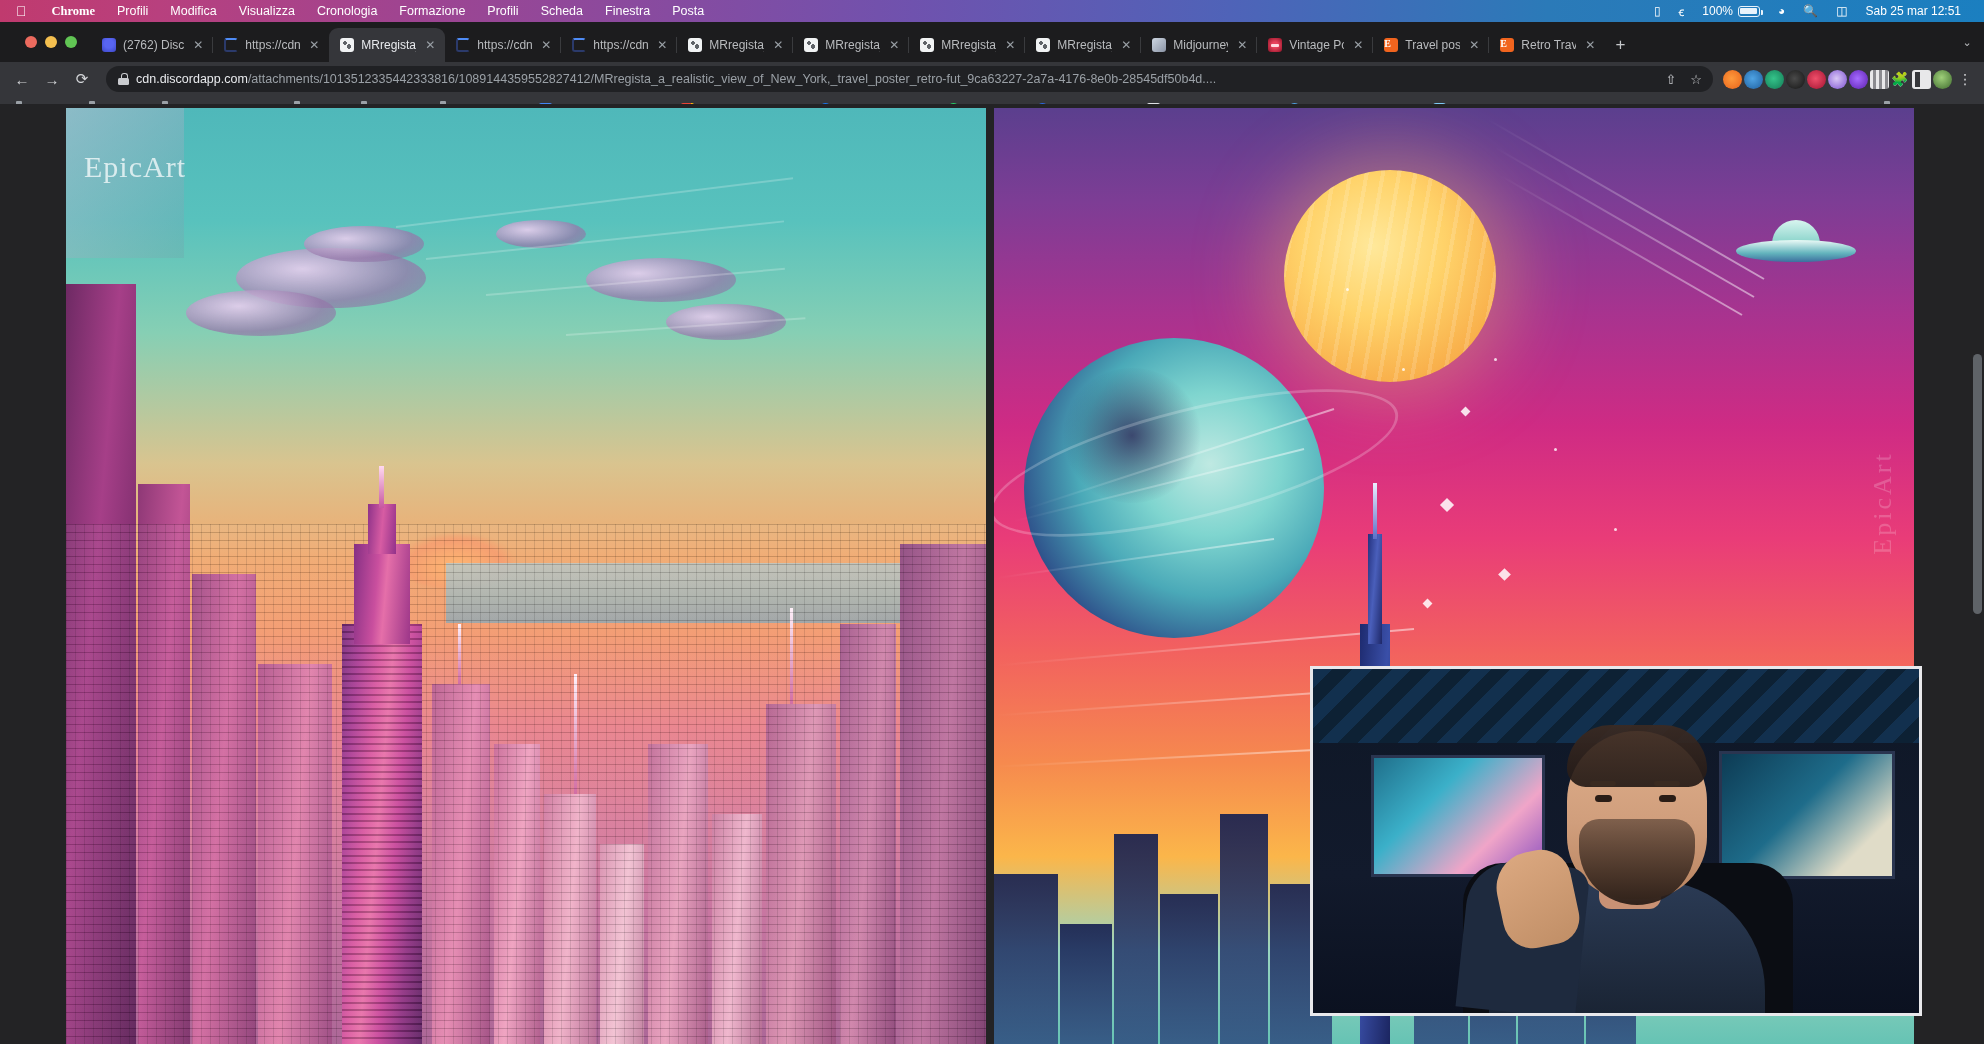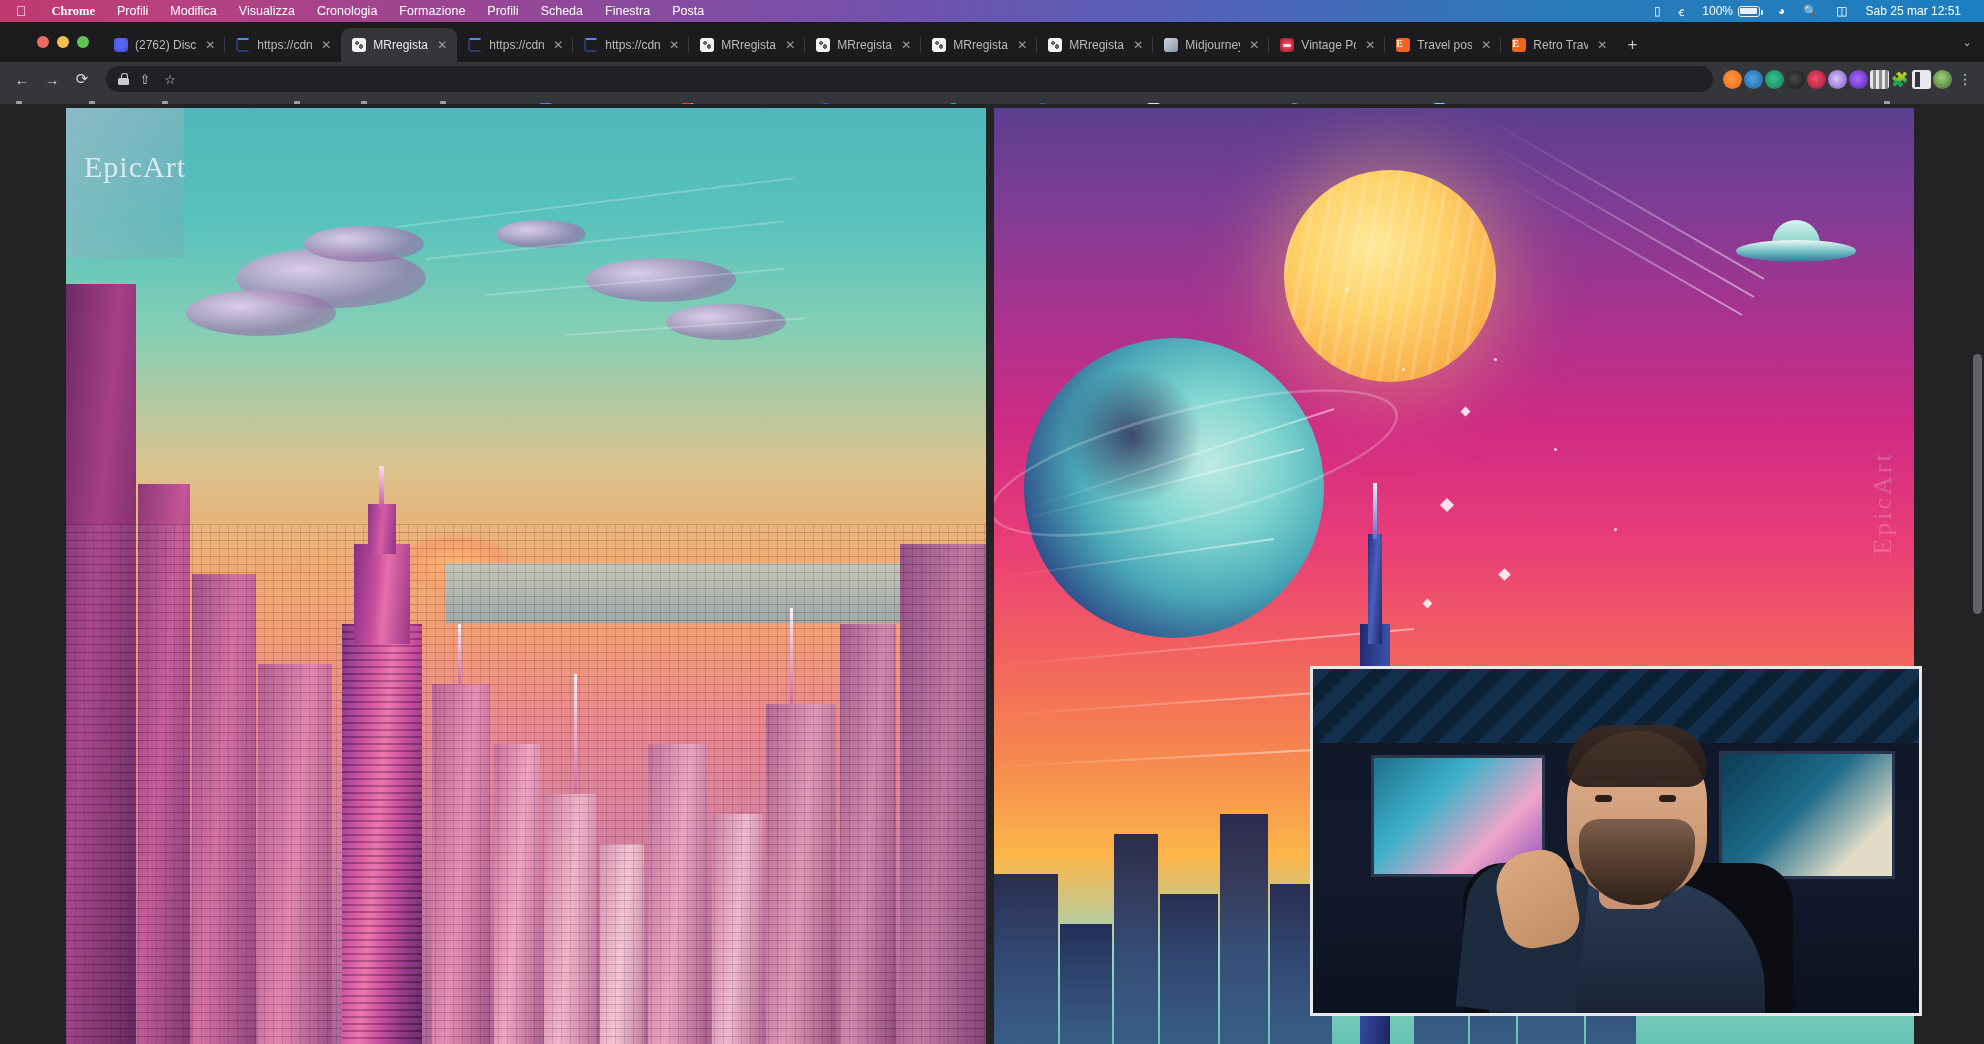--- a/index.html
+++ b/index.html
@@ -17,21 +17,21 @@
   .menubar .right{ display:flex; align-items:center; gap:0; padding-right:14px; }
   .menubar .right .ri{ padding:0 9px; display:flex; align-items:center; white-space:nowrap; font-size:12px;}
   .batt{ display:inline-block; width:22px; height:11px; border:1.4px solid #e8f2fb; border-radius:3px; position:relative; margin-left:5px;}
   .batt:after{ content:""; position:absolute; right:-3.5px; top:3px; width:2px; height:5px; background:#e8f2fb; border-radius:0 1px 1px 0;}
   .batt i{ position:absolute; left:1.2px; top:1.2px; bottom:1.2px; width:17px; background:#e8f2fb; border-radius:1px; display:block;}
 
   
   .chrome{ position:absolute; top:22px; left:0; width:1984px; height:82px; background:#202124; }
 
   
-  .tabstrip{ position:relative; height:40px; background:#1c1c1e; display:flex; align-items:flex-end; padding-left:25px;}
+  .tabstrip{ position:relative; height:40px; background:#1c1c1e; display:flex; align-items:flex-end; padding-left:13px;}
   .lights{ display:flex; align-items:center; gap:8px; height:40px; padding:0 14px 0 12px; }
   .lt{ width:12px; height:12px; border-radius:50%; }
   .lt.r{ background:#ec6a5e;} .lt.y{ background:#f4bf4f;} .lt.g{ background:#61c554;}
   .tabs{ display:flex; align-items:flex-end; height:40px; overflow:hidden; flex:1; }
   .tab{ position:relative; height:34px; display:flex; align-items:center; gap:7px;
     padding:0 8px 0 11px; min-width:70px; max-width:116px; border-radius:9px 9px 0 0;
     color:#b9bbbe; font-size:12px; white-space:nowrap; flex:0 0 auto; }
   .tab + .tab:before{ content:""; position:absolute; left:-1px; top:9px; height:16px; width:1px; background:#3a3b3e;}
   .tab.active{ background:#35363a; color:#e8eaed; }
   .tab.active:before, .tab.active + .tab:before{ display:none; }
@@ -302,20 +302,21 @@
     </div>
     <div class="tabmenu">⌄</div>
   </div>
 
   <div class="toolbar">
     <span class="tbtn">←</span>
     <span class="tbtn">→</span>
     <span class="tbtn">⟳</span>
     <div class="omnibox">
       <span class="lock"></span>
+      <span class="url"><b>cdn.discordapp.com</b><span>/attachments/1013512335442333816/1089144359552827412/MRregista_a_realistic_view_of_New_York,_travel_poster_retro-fut_9ca63227-2a7a-4176-8e0b-28545df50b4d....</span></span>
       <span class="oi">⇧</span>
       <span class="oi">☆</span>
     </div>
     <span class="exts">
       <span class="ext" style="background:radial-gradient(circle at 45% 45%,#ff9a3c,#e8621a)"></span>
       <span class="ext" style="background:radial-gradient(circle at 45% 45%,#4fa3e3,#1e5f9e)"></span>
       <span class="ext" style="background:radial-gradient(circle at 45% 45%,#35c48a,#137a55)"></span>
       <span class="ext" style="background:radial-gradient(circle at 45% 45%,#4a4a4a,#141414)"></span>
       <span class="ext" style="background:radial-gradient(circle at 45% 45%,#ef4f6a,#a11230)"></span>
       <span class="ext" style="background:radial-gradient(circle at 45% 45%,#d9c7f5,#7b4fd0)"></span>

